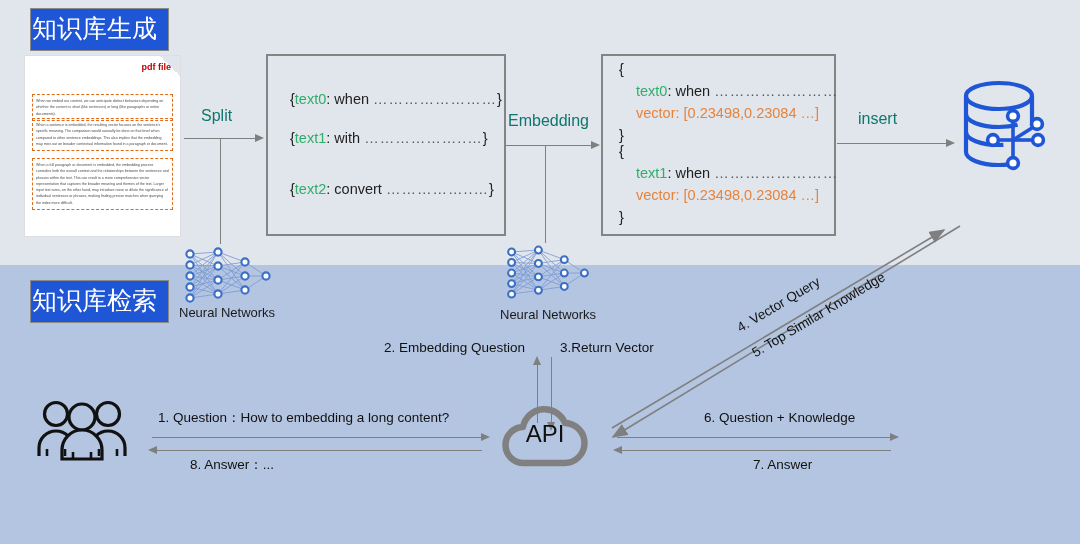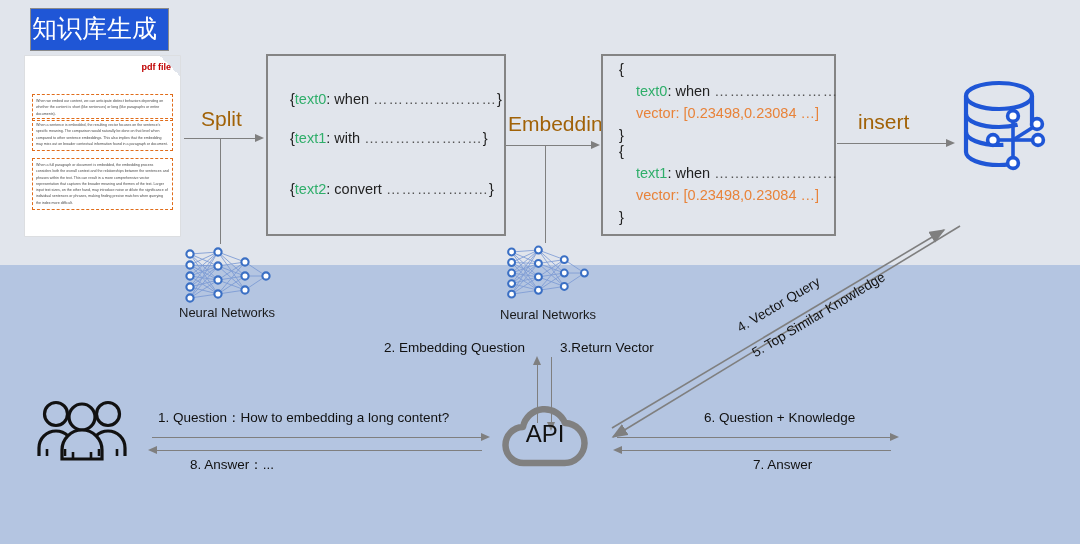--- a/index.html
+++ b/index.html
@@ -106,21 +106,21 @@
     border-bottom:9px solid #7f7f7f;
   }
   .arrow-head-down{
     position:absolute;width:0;height:0;
     border-left:4.5px solid transparent;border-right:4.5px solid transparent;
     border-top:9px solid #7f7f7f;
   }
   .flow-label{
     position:absolute;
     font-family:"Liberation Sans",sans-serif;
-    font-size:21px;color:#a16207;white-space:nowrap;
+    font-size:16px;color:#0f766e;white-space:nowrap;
   }
   .step-label{
     position:absolute;
     font-family:"Liberation Sans",sans-serif;
     font-size:13.5px;color:#111;white-space:nowrap;
   }
 
   
   .nn-cap{
     position:absolute;
@@ -165,20 +165,21 @@
 </style>
 </head>
 <body>
 
 <div id="stage">
 
   <div class="band-top"></div>
   <div class="band-bottom"></div>
 
   <div class="chip" id="chip-gen">知识库生成</div>
+  <div class="chip" id="chip-ret">知识库检索</div>
 
   <div class="pdf-doc">
     <div class="pdf-fold"></div>
     <div class="pdf-label">pdf file</div>
     <div class="pdf-para" id="pdf-p1">When we embed our content, we can anticipate distinct behaviors depending on whether the content is short (like sentences) or long (like paragraphs or entire documents).</div>
     <div class="pdf-para" id="pdf-p2">When a sentence is embedded, the resulting vector focuses on the sentence's specific meaning. The comparison would naturally be done on that level when compared to other sentence embeddings. This also implies that the embedding may miss out on broader contextual information found in a paragraph or document.</div>
     <div class="pdf-para" id="pdf-p3">When a full paragraph or document is embedded, the embedding process considers both the overall context and the relationships between the sentences and phrases within the text. This can result in a more comprehensive vector representation that captures the broader meaning and themes of the text. Larger input text sizes, on the other hand, may introduce noise or dilute the significance of individual sentences or phrases, making finding precise matches when querying the index more difficult.</div>
   </div>
 
   <div class="flow-label" style="left:201px;top:107px;">Split</div>

